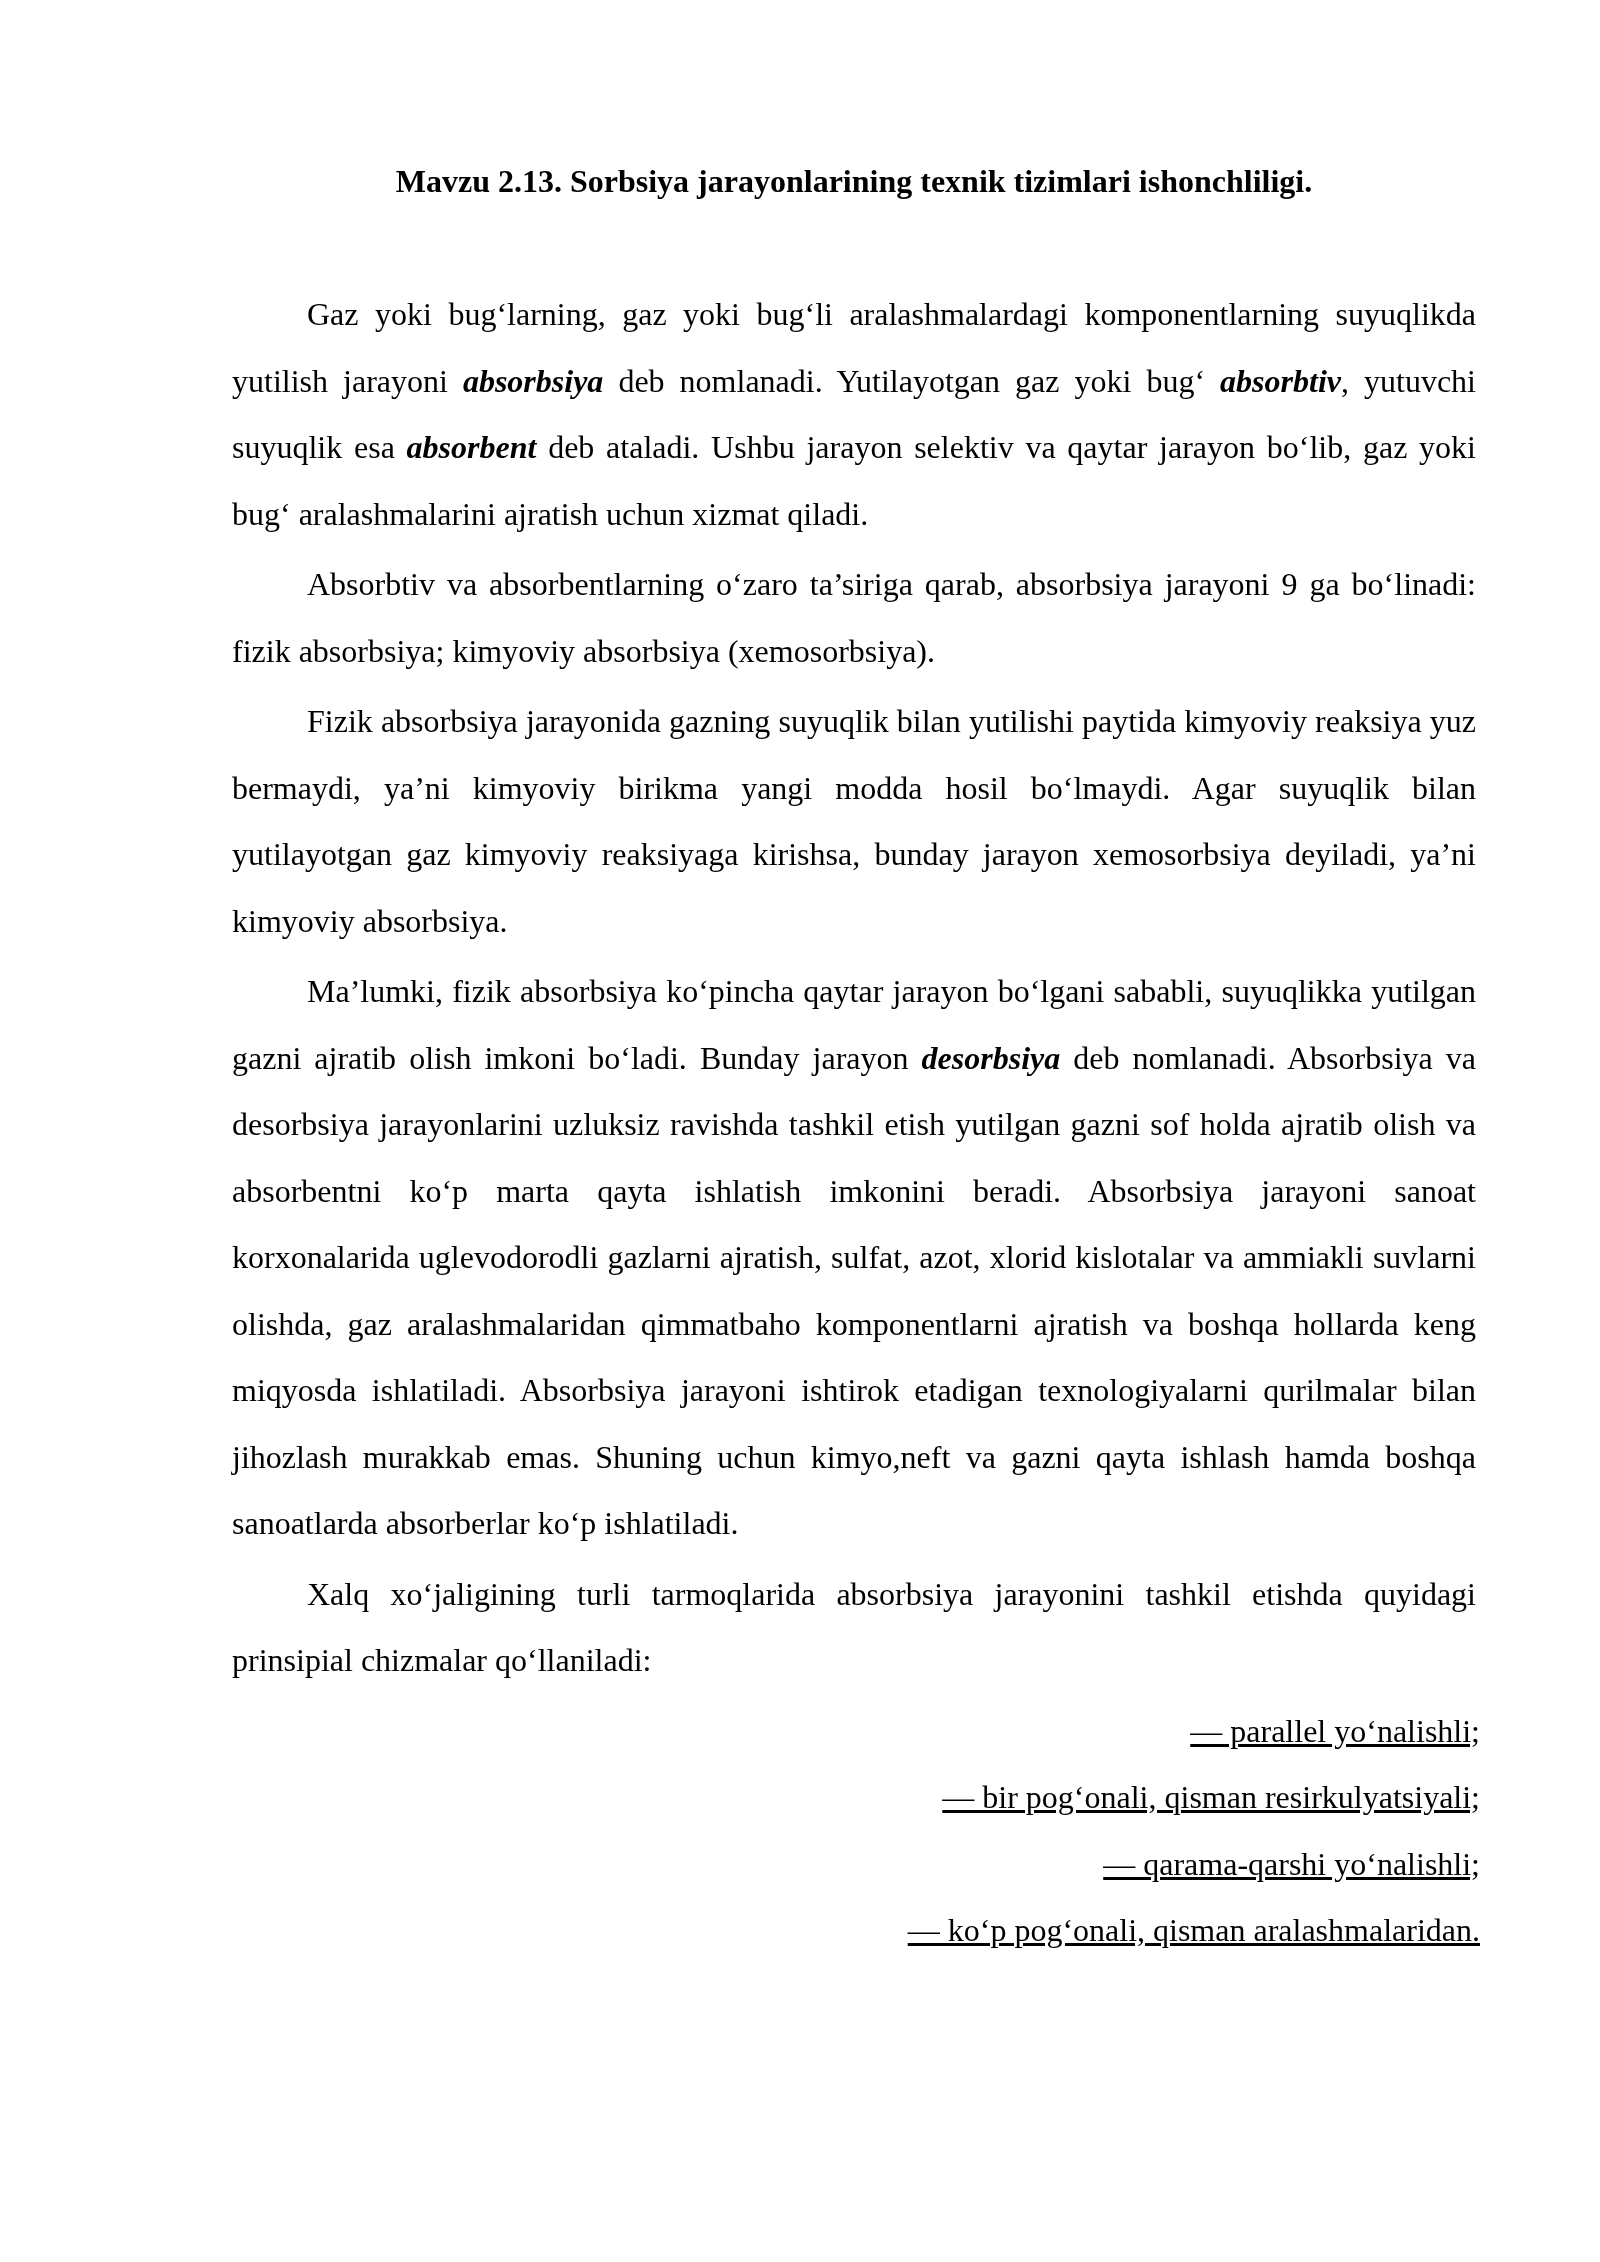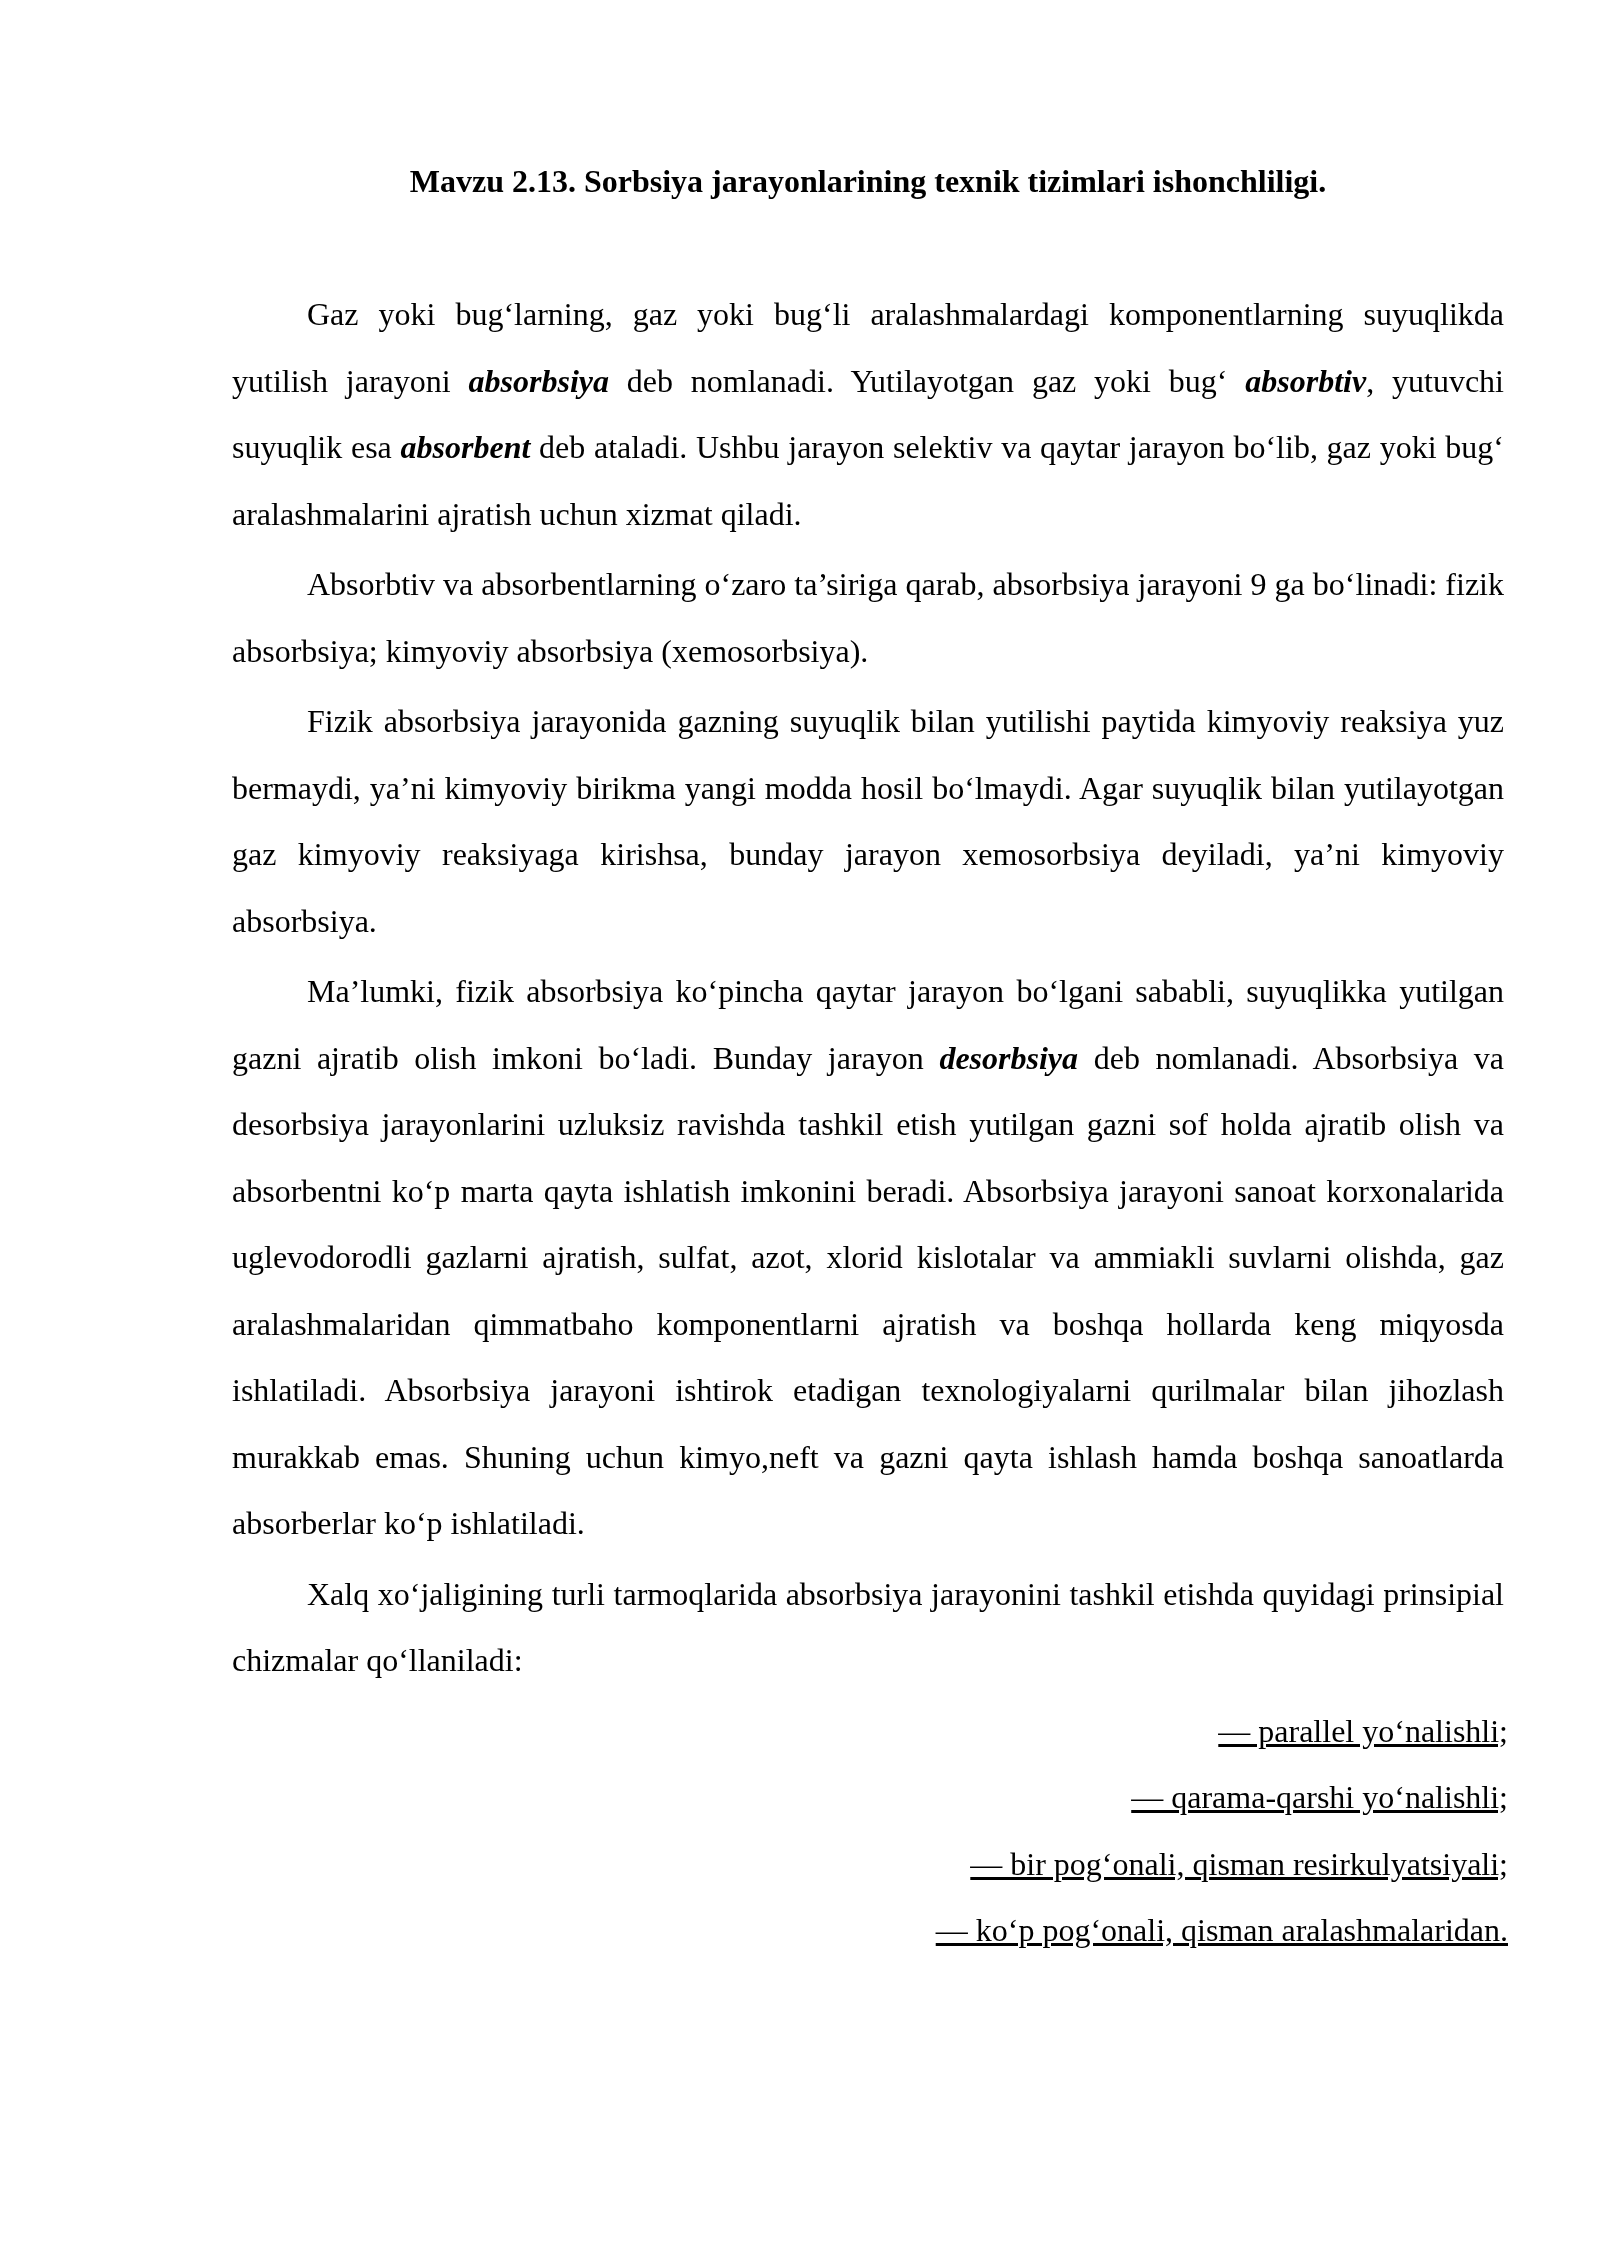--- a/index.html
+++ b/index.html
@@ -7,21 +7,21 @@
     padding: 0;
     background: #ffffff;
   }
   .page {
     position: relative;
     width: 1600px;
     height: 2262px;
     box-sizing: border-box;
     background: #ffffff;
     color: #000000;
-    padding: 148px 92px 0 228px;
+    padding: 148px 120px 0 228px;
     font-family: "Liberation Serif", "DejaVu Serif", serif;
     font-size: 32px;
     line-height: 66.5px;
     overflow: hidden;
   }
   .title {
     font-size: 32px;
     font-weight: bold;
     text-align: center;
     margin: 0 0 66.5px 0;
@@ -63,19 +63,19 @@
 
   <p class="para"><span>Fizik absorbsiya jarayonida gazning suyuqlik bilan yutilishi paytida kimyoviy reaksiya yuz bermaydi, ya’ni kimyoviy birikma yangi modda hosil bo‘lmaydi. Agar suyuqlik bilan yutilayotgan gaz kimyoviy reaksiyaga kirishsa, bunday jarayon xemosorbsiya deyiladi, ya’ni kimyoviy absorbsiya.</span></p>
 
   <p class="para"><span>Ma’lumki, fizik absorbsiya ko‘pincha qaytar jarayon bo‘lgani sababli, suyuqlikka yutilgan gazni ajratib olish imkoni bo‘ladi. Bunday jarayon </span><span class="bi">desorbsiya</span><span> deb nomlanadi. Absorbsiya va desorbsiya jarayonlarini uzluksiz ravishda tashkil etish yutilgan gazni sof holda ajratib olish va absorbentni ko‘p marta qayta ishlatish imkonini beradi. Absorbsiya jarayoni sanoat korxonalarida uglevodorodli gazlarni ajratish, sulfat, azot, xlorid kislotalar va ammiakli suvlarni olishda, gaz aralashmalaridan qimmatbaho komponentlarni ajratish va boshqa hollarda keng miqyosda ishlatiladi. Absorbsiya jarayoni ishtirok etadigan texnologiyalarni qurilmalar bilan jihozlash murakkab emas. Shuning uchun kimyo,neft va gazni qayta ishlash hamda boshqa sanoatlarda absorberlar ko‘p ishlatiladi.</span></p>
 
 
   <p class="para"><span>Xalq xo‘jaligining turli tarmoqlarida absorbsiya jarayonini tashkil etishda quyidagi prinsipial chizmalar qo‘llaniladi:</span></p>
 
   <p class="list-item">— parallel yo‘nalishli;</p>
 
+  <p class="list-item">— bir pog‘onali, qisman resirkulyatsiyali;</p>
+
   <p class="list-item">— qarama-qarshi yo‘nalishli;</p>
-
-  <p class="list-item">— bir pog‘onali, qisman resirkulyatsiyali;</p>
 
   <p class="list-item">— ko‘p pog‘onali, qisman aralashmalaridan.</p>
 
 </div>
 
 </body></html>

